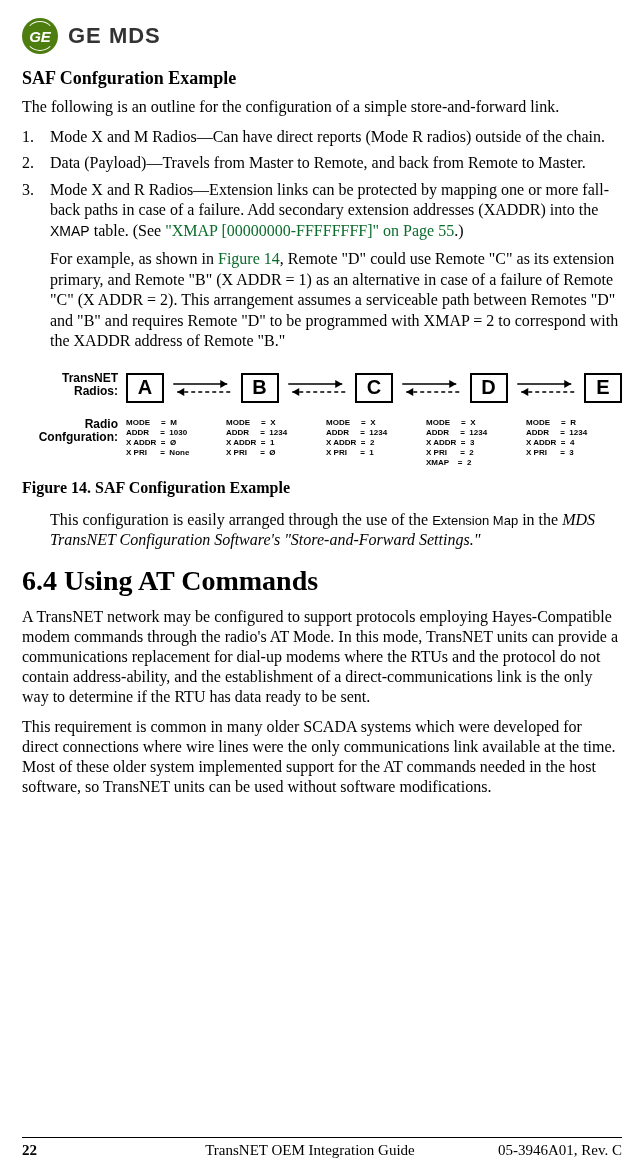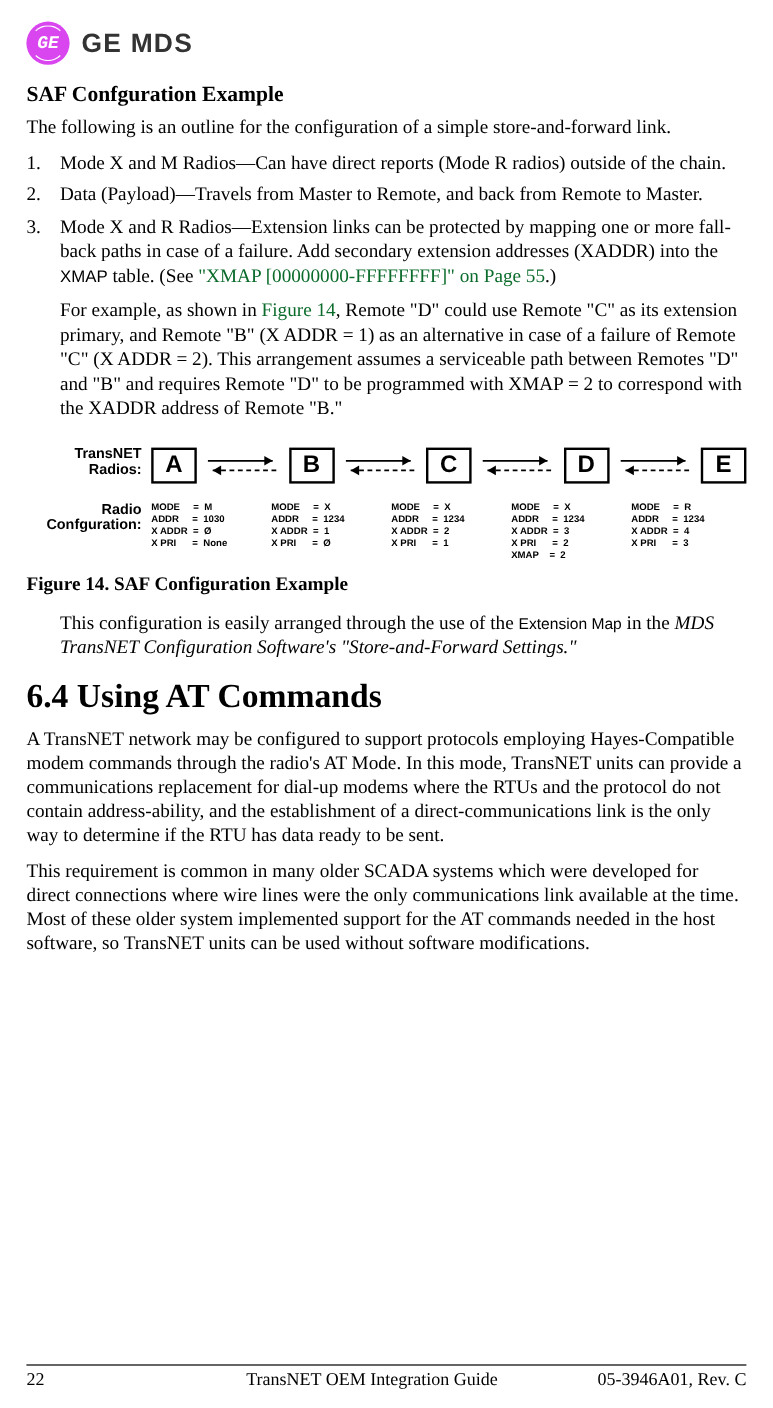--- a/index.html
+++ b/index.html
@@ -16,26 +16,26 @@
   .header-logo {
     display: flex;
     align-items: center;
     gap: 10px;
     margin-bottom: 14px;
   }
   .ge-circle {
     width: 36px;
     height: 36px;
     border-radius: 50%;
-    background: #d946ef;
+    background: #4d7c0f;
     color: #fff;
     display: flex;
     align-items: center;
     justify-content: center;
-    font-family: Liberation Mono, monospace;
+    font-family: Liberation Sans, sans-serif;
     font-style: italic;
     font-size: 15px;
     font-weight: bold;
     position: relative;
   }
   .ge-circle::before {
     content:"";
     position:absolute;
     inset:3px;
     border-radius:50%;
@@ -153,21 +153,21 @@
     position: absolute;
     bottom: 14px;
     left: 22px;
     right: 22px;
     border-top: 1px solid #000;
     padding-top: 4px;
     display: flex;
     justify-content: space-between;
     font-size: 15px;
   }
-  .footer .pnum { width: 50px; }
+  .footer .pnum { width: 50px; font-weight: bold; }
   .footer .mid { flex:1; text-align:center; padding-left:50px;}
   .footer .rev { }
 </style>
 </head>
 <body>
 
 <div class="header-logo">
   <div class="ge-circle">
     <span>GE</span>
   </div>

